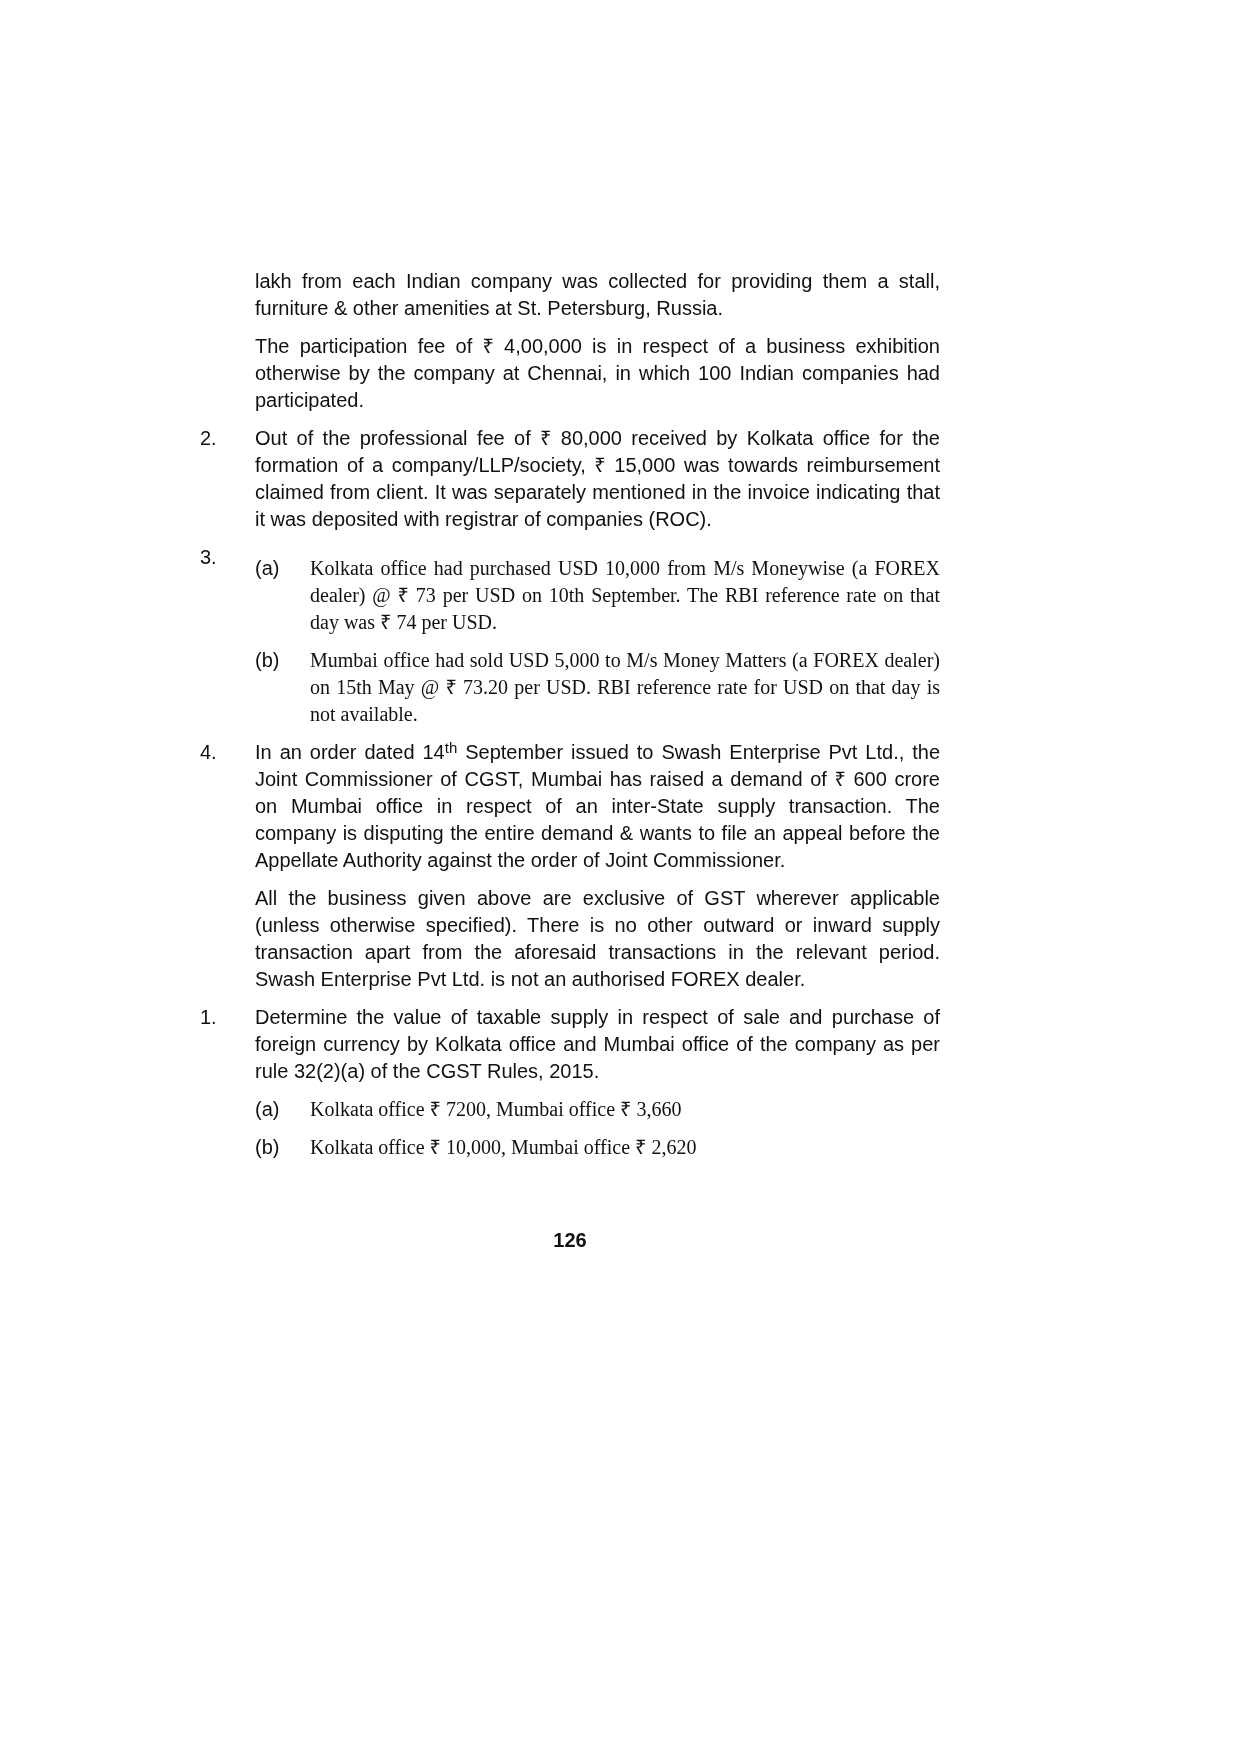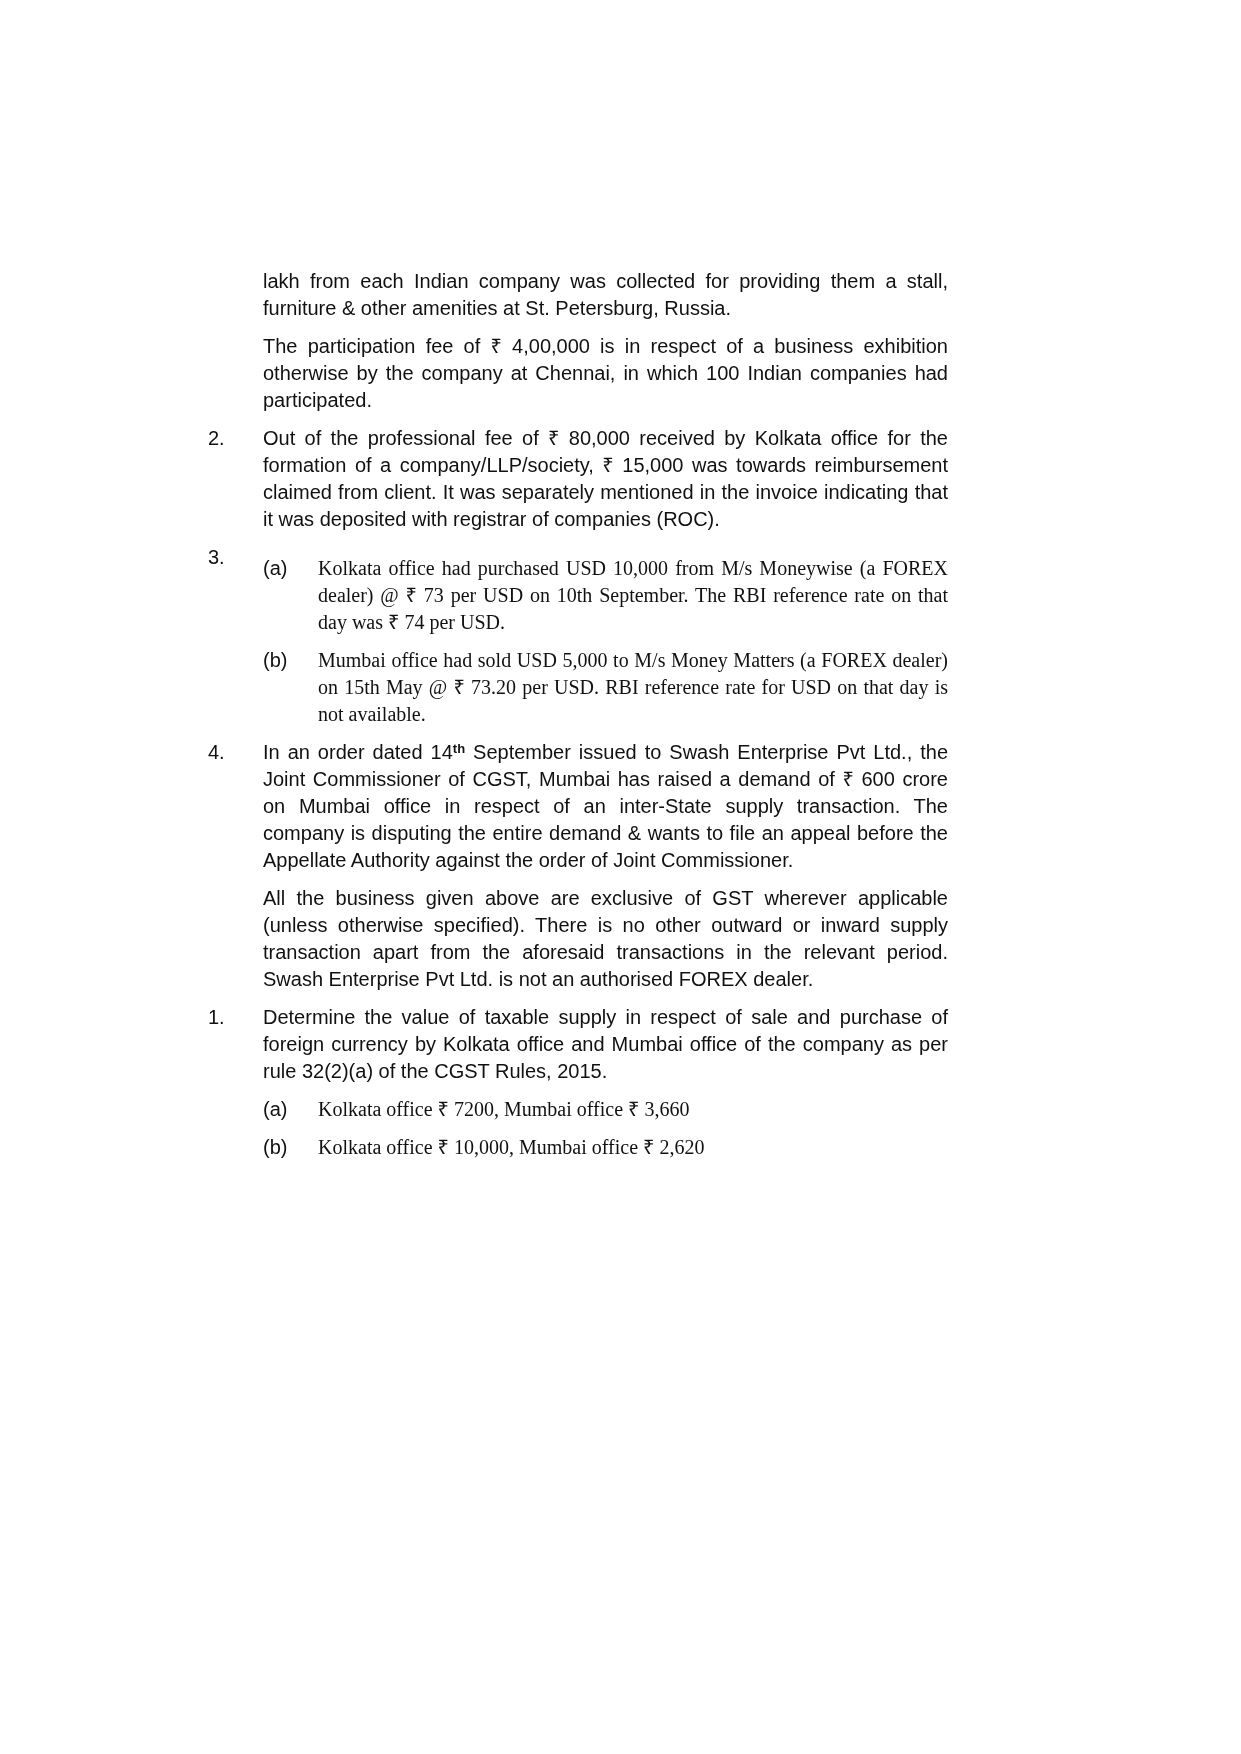--- a/index.html
+++ b/index.html
@@ -14,21 +14,21 @@
     background: #ffffff;
     font-family: "Liberation Sans", sans-serif;
     font-size: 20px;
     line-height: 27px;
     color: #111111;
     overflow: hidden;
   }
   .content {
     position: absolute;
     top: 268px;
-    left: 208px;
+    left: 200px;
     width: 740px;
   }
   .block {
     margin: 0 0 11px 0;
   }
   .jtext {
     margin: 0;
     text-align: justify;
   }
   
@@ -58,24 +58,23 @@
   }
   .sub-body {
     flex: 1 1 auto;
     min-width: 0;
     font-family: Liberation Serif, serif;
   }
   .bold {
     font-weight: bold;
   }
   sup.sup {
-    font-size: 13px;
+    font-size: 15px;
     line-height: 0;
     vertical-align: 6px;
-    font-weight: bold;
   }
   .page-number {
     margin-top: 66px;
     text-align: center;
     font-weight: bold;
   }
 </style>
 </head>
 <body>
 
@@ -139,15 +138,16 @@
         </div>
         <div class="sub-item">
           <span class="sub-label">(b)</span>
           <div class="sub-body">
             <p class="jtext">Kolkata office ₹ 10,000, Mumbai office ₹ 2,620</p>
           </div>
         </div>
       </div>
     </div>
 
+    <div class="page-number">126</div>
 
   </div>
 </div>
 
 </body></html>

